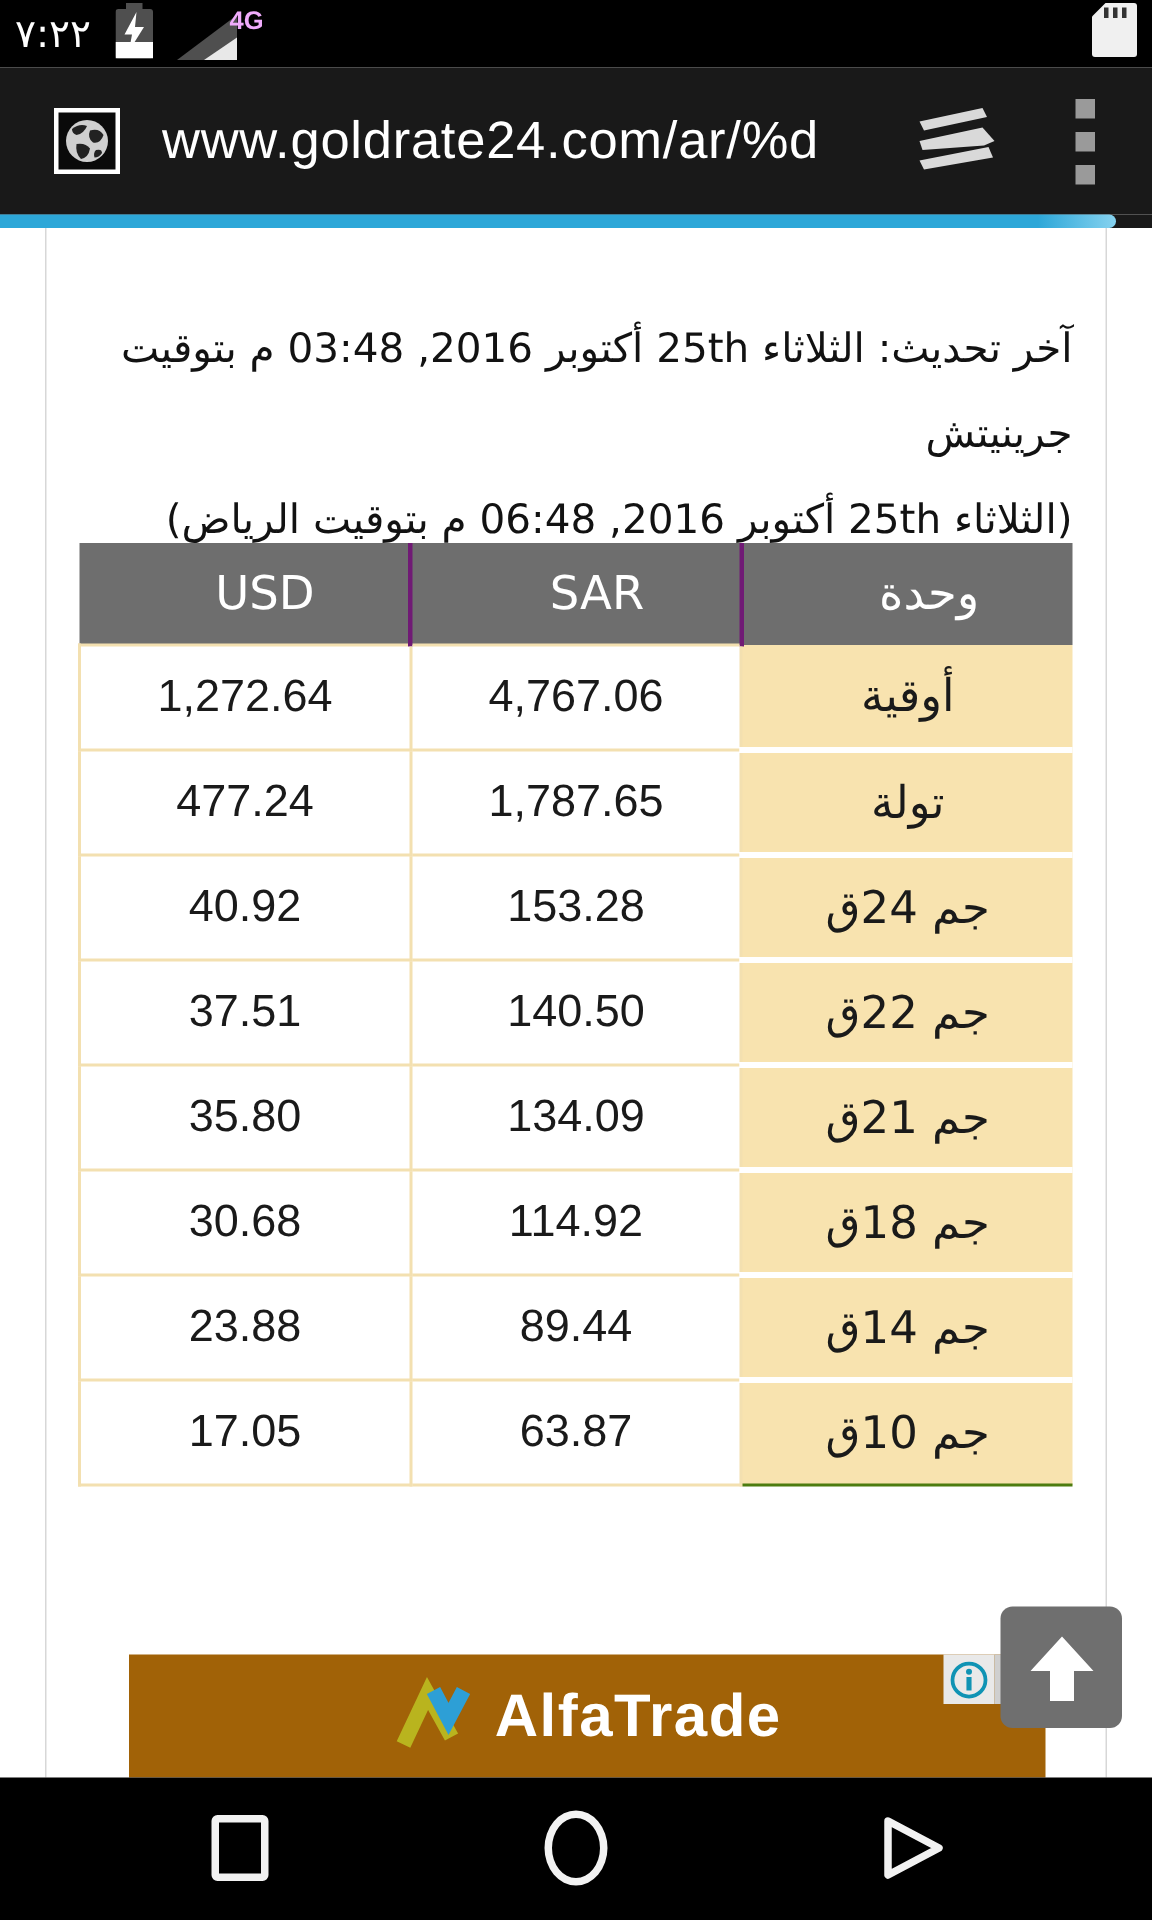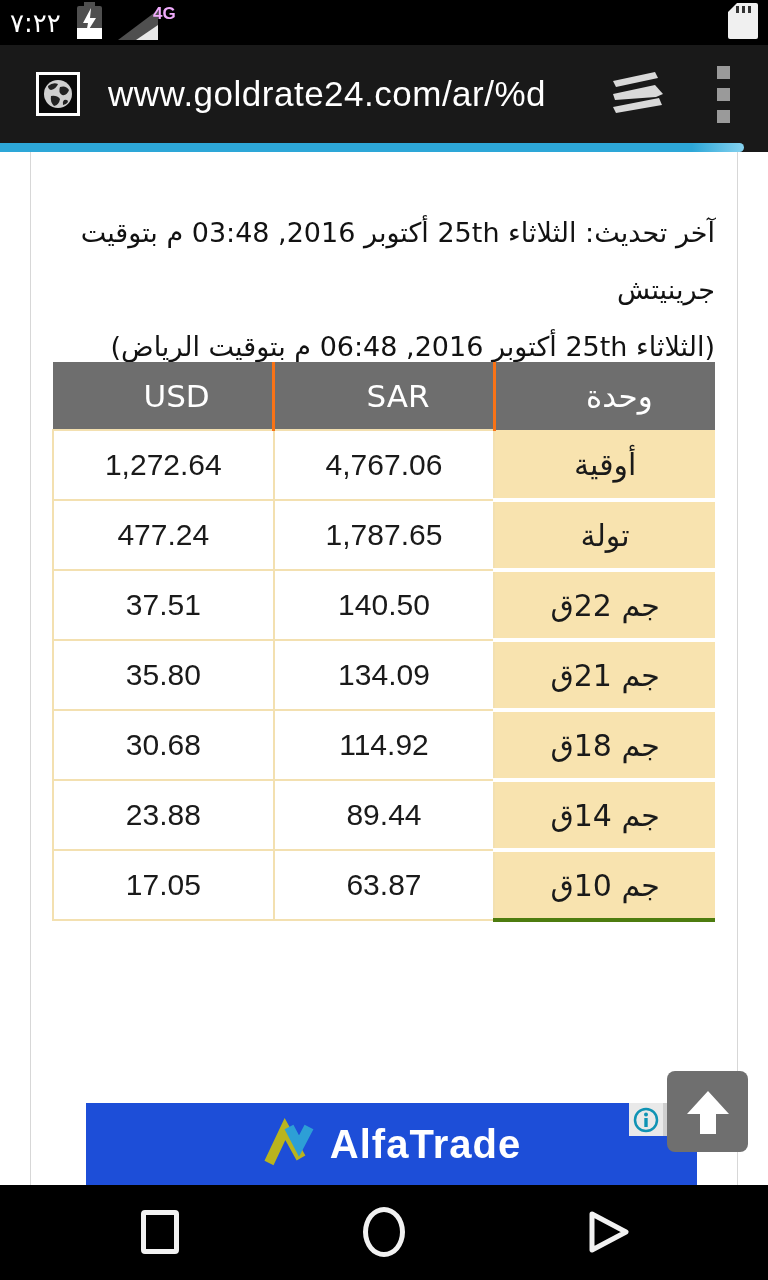--- a/index.html
+++ b/index.html
@@ -56,37 +56,37 @@
   .rates-table {
     position:absolute; top:210px; left:52px; width:663px;
     border-collapse:collapse; table-layout:fixed;
   }
   .rates-table th {
     background:#6e6e6e; color:#fff; font-weight:normal; font-size:31px;
     height:68px; text-align:center; vertical-align:middle;
     font-family:"DejaVu Sans","Liberation Sans",sans-serif;
     padding-left:28px;
   }
-  .rates-table th + th { border-left:3px solid #f97316;margin-top:40px; }
+  .rates-table th + th { border-left:3px solid #701a75;margin-top:40px; }
   .rates-table td {
     height:70px; text-align:center; vertical-align:middle;
     font-size:30px; color:#1a1a1a; background:#fff;
     border:2px solid #f3e0b0;
     margin-left:33px;
   }
   .rates-table td.unit {
     background:#f8e3af; direction:rtl;
     border:0; border-bottom:4px solid #fff; border-left:2px solid #f3e0b0;
     font-family:"DejaVu Sans","Liberation Sans",sans-serif;
   }
-  .rates-table tr:last-child td.unit { border-bottom:4px solid #4d7c0f; }
+  .rates-table tr:last-child td.unit { border-bottom:2px solid #4d7c0f; }
   
   .ad-banner {
     position:absolute; top:1103px; left:86px; width:611px; height:82px;
-    background:#1d4ed8; display:flex; align-items:center; justify-content:center; gap:14px;
+    background:#a16207; display:flex; align-items:center; justify-content:center; gap:14px;
   }
   .ad-brand { color:#fff; font-size:40px; font-weight:bold; letter-spacing:1px; }
   .ad-badges { position:absolute; top:0; right:0; display:flex; }
   .ad-info-btn { width:34px; height:33px; background:#e9e9e9; display:flex; align-items:center; justify-content:center; }
   .ad-close-btn { width:34px; height:33px; background:#cfcfcf; display:flex; align-items:center; justify-content:center; }
   
   .scroll-top-btn {
     position:absolute; top:1071px; left:667px; width:81px; height:81px;
     background:#6f6f6f; border:none; border-radius:8px;
     display:flex; align-items:center; justify-content:center; z-index:5;
@@ -188,20 +188,25 @@
           <td>1,272.64</td>
           <td>4,767.06</td>
           <td class="unit">أوقية</td>
         </tr>
         <tr>
           <td>477.24</td>
           <td>1,787.65</td>
           <td class="unit">تولة</td>
         </tr>
         <tr>
+          <td>40.92</td>
+          <td>153.28</td>
+          <td class="unit">جم 24ق</td>
+        </tr>
+        <tr>
           <td>37.51</td>
           <td>140.50</td>
           <td class="unit">جم 22ق</td>
         </tr>
         <tr>
           <td>35.80</td>
           <td>134.09</td>
           <td class="unit">جم 21ق</td>
         </tr>
         <tr>

